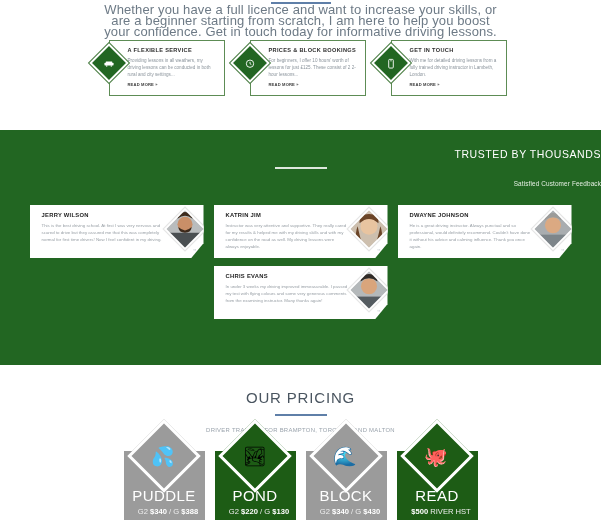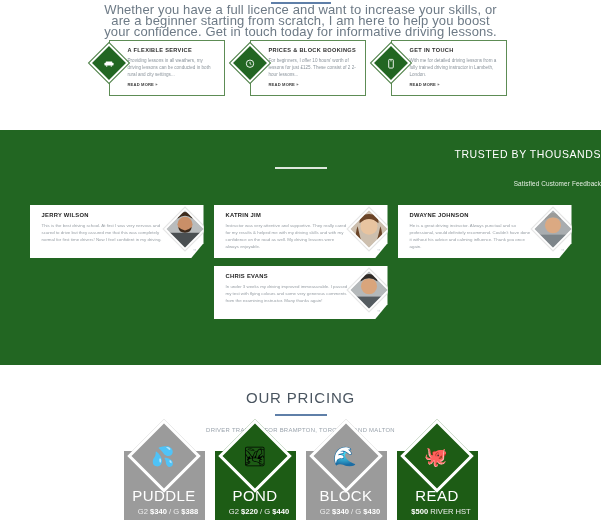--- a/index.html
+++ b/index.html
@@ -324,21 +324,21 @@
         <div class="price-name">PUDDLE</div>
         <div class="price-value"><span>G2 </span><b>$340</b><span> / G </span><b>$388</b></div>
         <div class="price-btn"></div>
       </div>
 
       <div class="price-card green">
         <div class="price-diamond">
           <span class="emo">🏞</span>
         </div>
         <div class="price-name">POND</div>
-        <div class="price-value"><span>G2 </span><b>$220</b><span> / G </span><b>$440</b></div>
+        <div class="price-value"><span>G2 </span><b>$220</b><span> / G </span><b>$130</b></div>
         <div class="price-btn"></div>
       </div>
 
       <div class="price-card grey">
         <div class="price-diamond">
           <span class="emo">🌊</span>
         </div>
         <div class="price-name">BLOCK</div>
         <div class="price-value"><span>G2 </span><b>$340</b><span> / G </span><b>$430</b></div>
         <div class="price-btn"></div>

